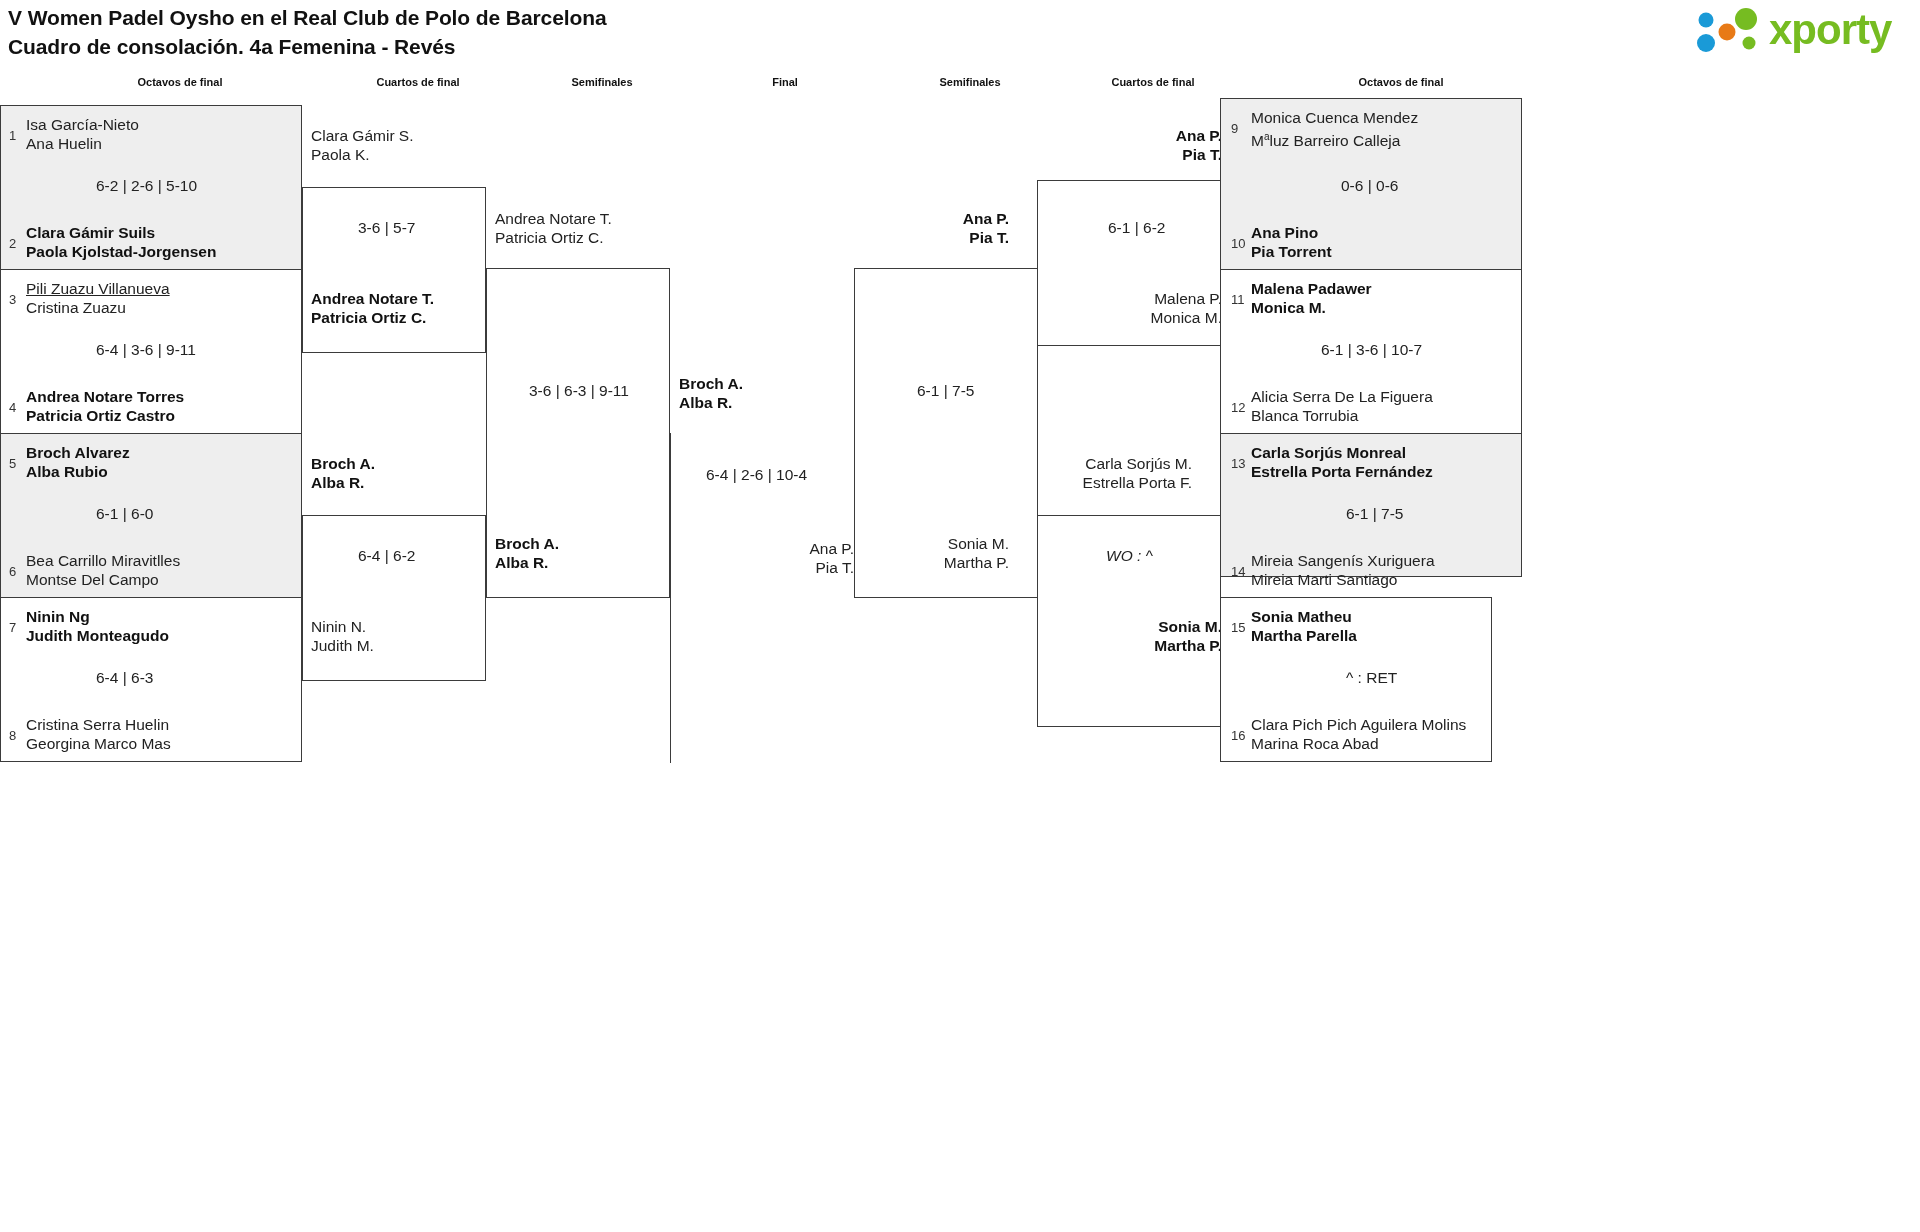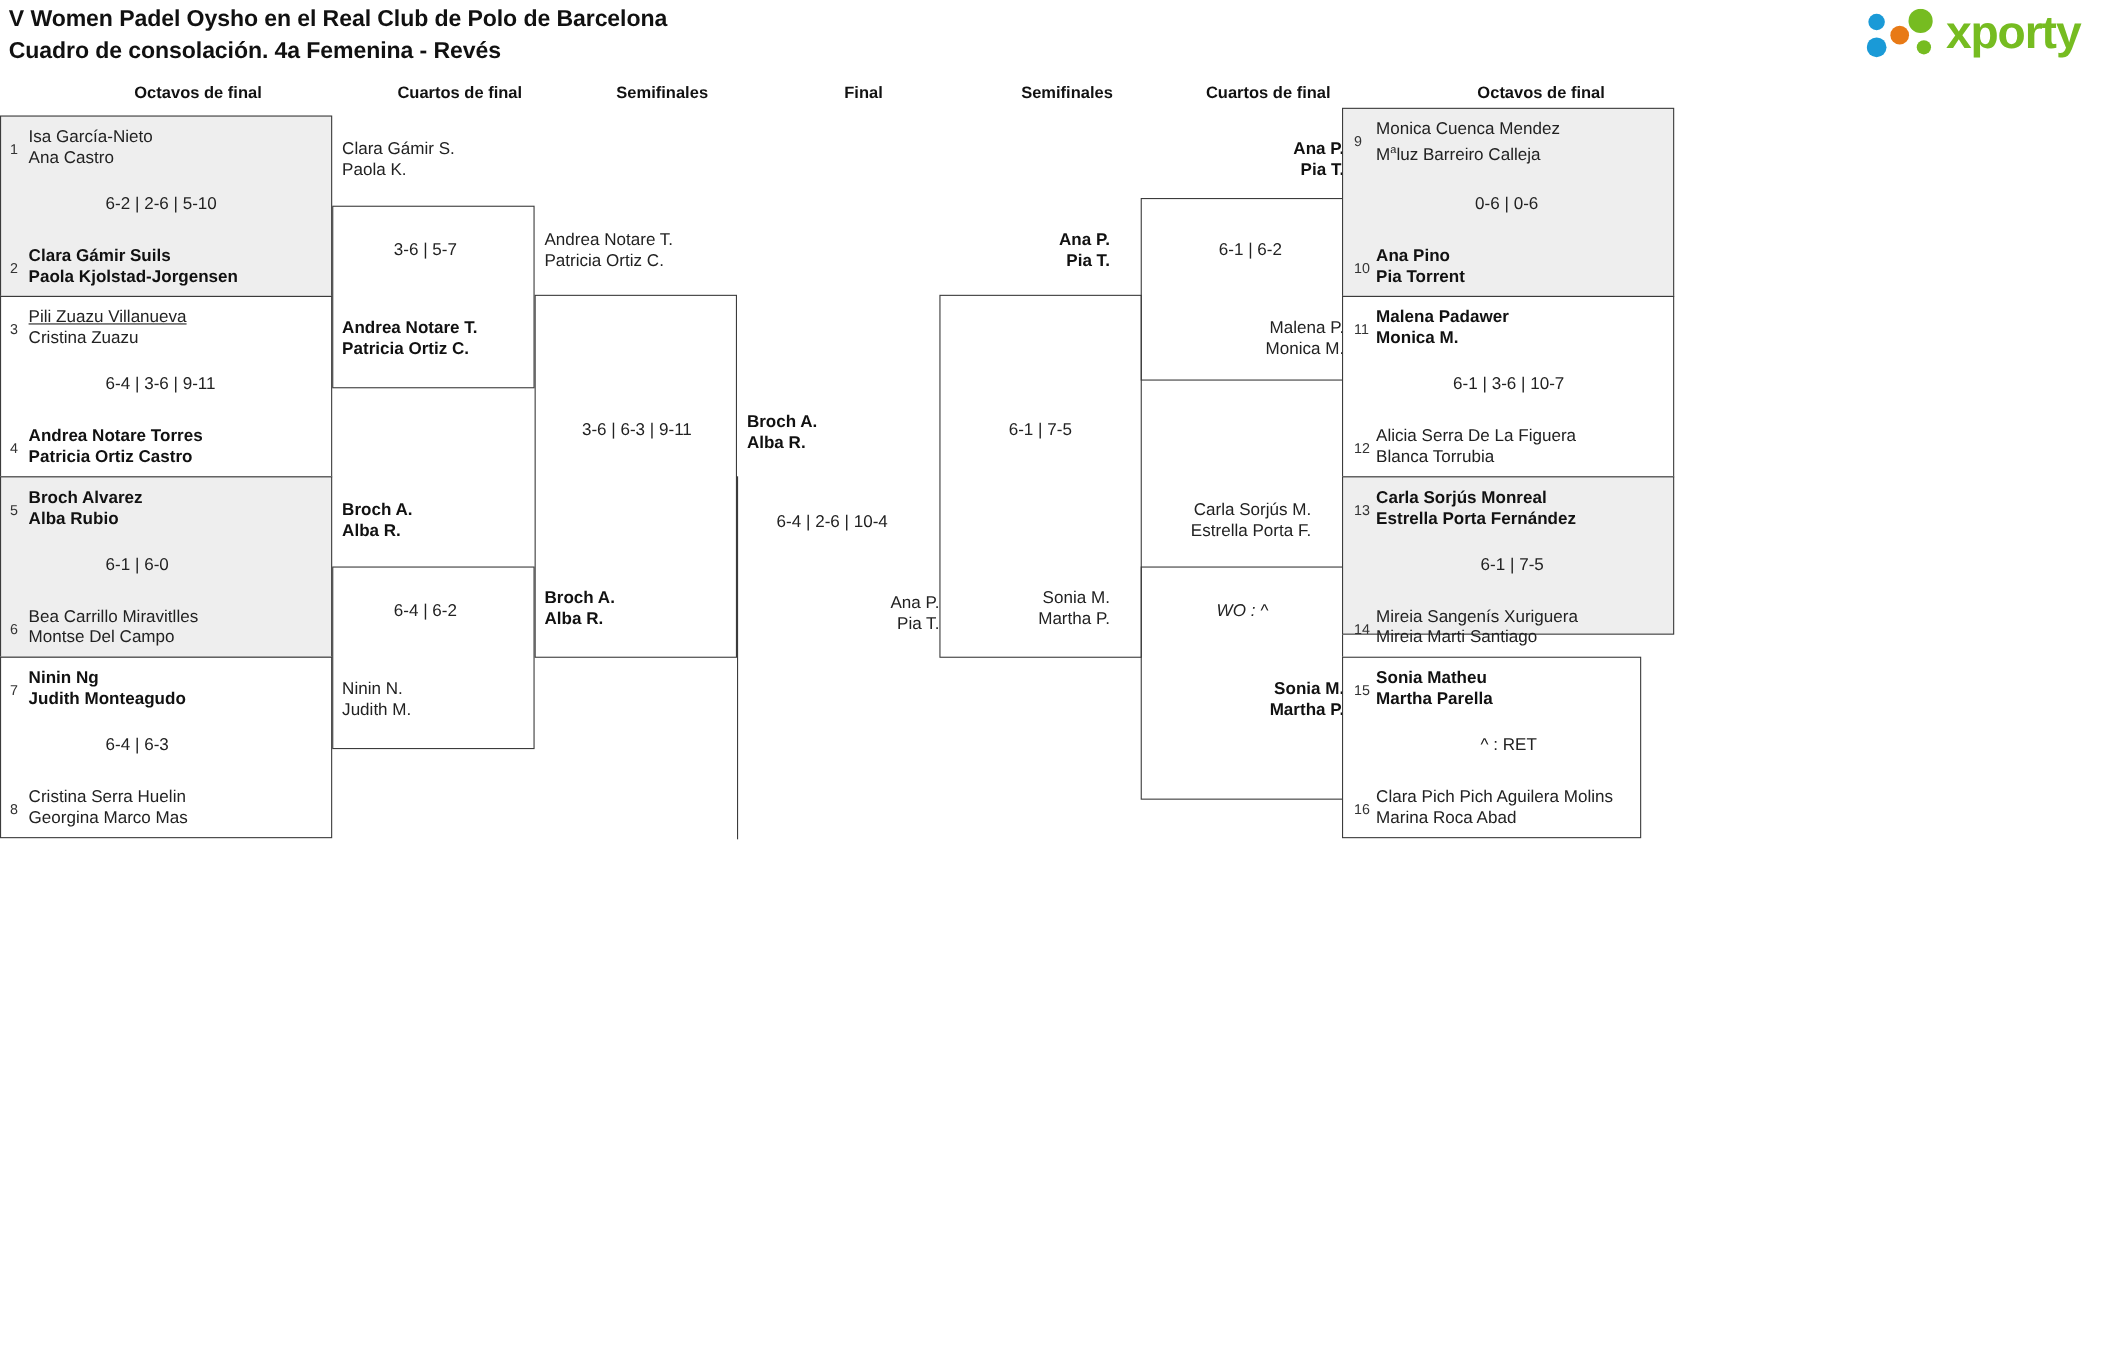--- a/index.html
+++ b/index.html
@@ -9,21 +9,21 @@
     color:#1a1a1a;position:relative;overflow:hidden;
   }
   .header{position:absolute;left:0;top:0;width:1920px;height:70px;}
   .title-block{position:absolute;left:8px;top:3px;}
   .title-line{font-size:21px;font-weight:bold;line-height:29px;letter-spacing:-.1px;color:#111;}
   .logo{position:absolute;left:1697px;top:6px;width:215px;height:52px;}
   .logo-dots{position:absolute;left:0;top:2px;width:68px;height:46px;}
   .logo-word{position:absolute;left:72px;top:-2px;font-size:42px;font-weight:bold;color:#76bc21;letter-spacing:-1px;line-height:52px;}
 
   .headers-row{position:absolute;left:0;top:76px;width:1920px;height:24px;}
-  .colhead{position:absolute;font-size:15px;font-weight:bold;text-align:center;color:#111;}
+  .colhead{position:absolute;font-size:11px;font-weight:bold;text-align:center;color:#111;}
 
   .bracket{position:absolute;left:0;top:0;width:1920px;height:1232px;}
   .cell{position:absolute;box-sizing:border-box;border:1px solid #3b3b3b;}
   .cell.shaded{background:#eeeeee;}
   .cell.plain{background:#ffffff;}
   .cell.nofill{background:transparent;}
 
   .team{position:absolute;font-size:15.5px;line-height:19.5px;color:#222;white-space:nowrap;}
   .team.bold{font-weight:bold;color:#111;}
   .seed{position:absolute;font-size:13px;color:#333;white-space:nowrap;}
@@ -59,21 +59,21 @@
   <div class="colhead" style="left:855px;width:230px;">Semifinales</div>
   <div class="colhead" style="left:1038px;width:230px;">Cuartos de final</div>
   <div class="colhead" style="left:1281px;width:240px;">Octavos de final</div>
 </div>
 
 <div class="bracket">
 
   <div class="cell shaded" style="left:0px;top:105px;width:302px;height:165px;">
     <div class="seed" style="left:8px;top:22px;">1</div>
     <div class="team" style="left:25px;top:9px;">Isa García-Nieto</div>
-    <div class="team" style="left:25px;top:28px;">Ana Castro</div>
+    <div class="team" style="left:25px;top:28px;">Ana Huelin</div>
     <div class="score" style="left:95px;top:71px;">6-2 | 2-6 | 5-10</div>
     <div class="seed" style="left:8px;top:130px;">2</div>
     <div class="team bold" style="left:25px;top:117px;">Clara Gámir Suils</div>
     <div class="team bold" style="left:25px;top:136px;">Paola Kjolstad-Jorgensen</div>
   </div>
 
   <div class="cell plain" style="left:0px;top:269px;width:302px;height:165px;">
     <div class="seed" style="left:8px;top:22px;">3</div>
     <div class="team" style="left:25px;top:9px;text-decoration:underline;">Pili Zuazu Villanueva</div>
     <div class="team" style="left:25px;top:28px;">Cristina Zuazu</div>

